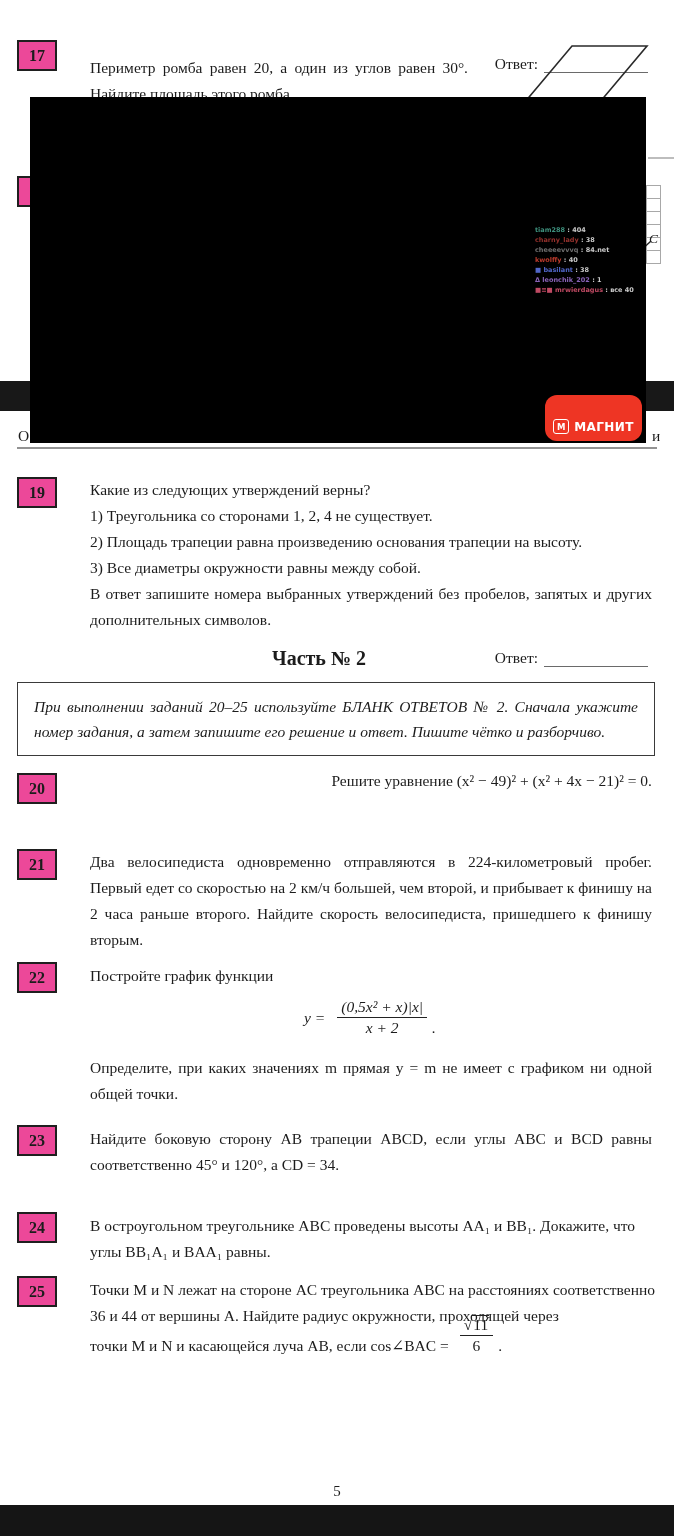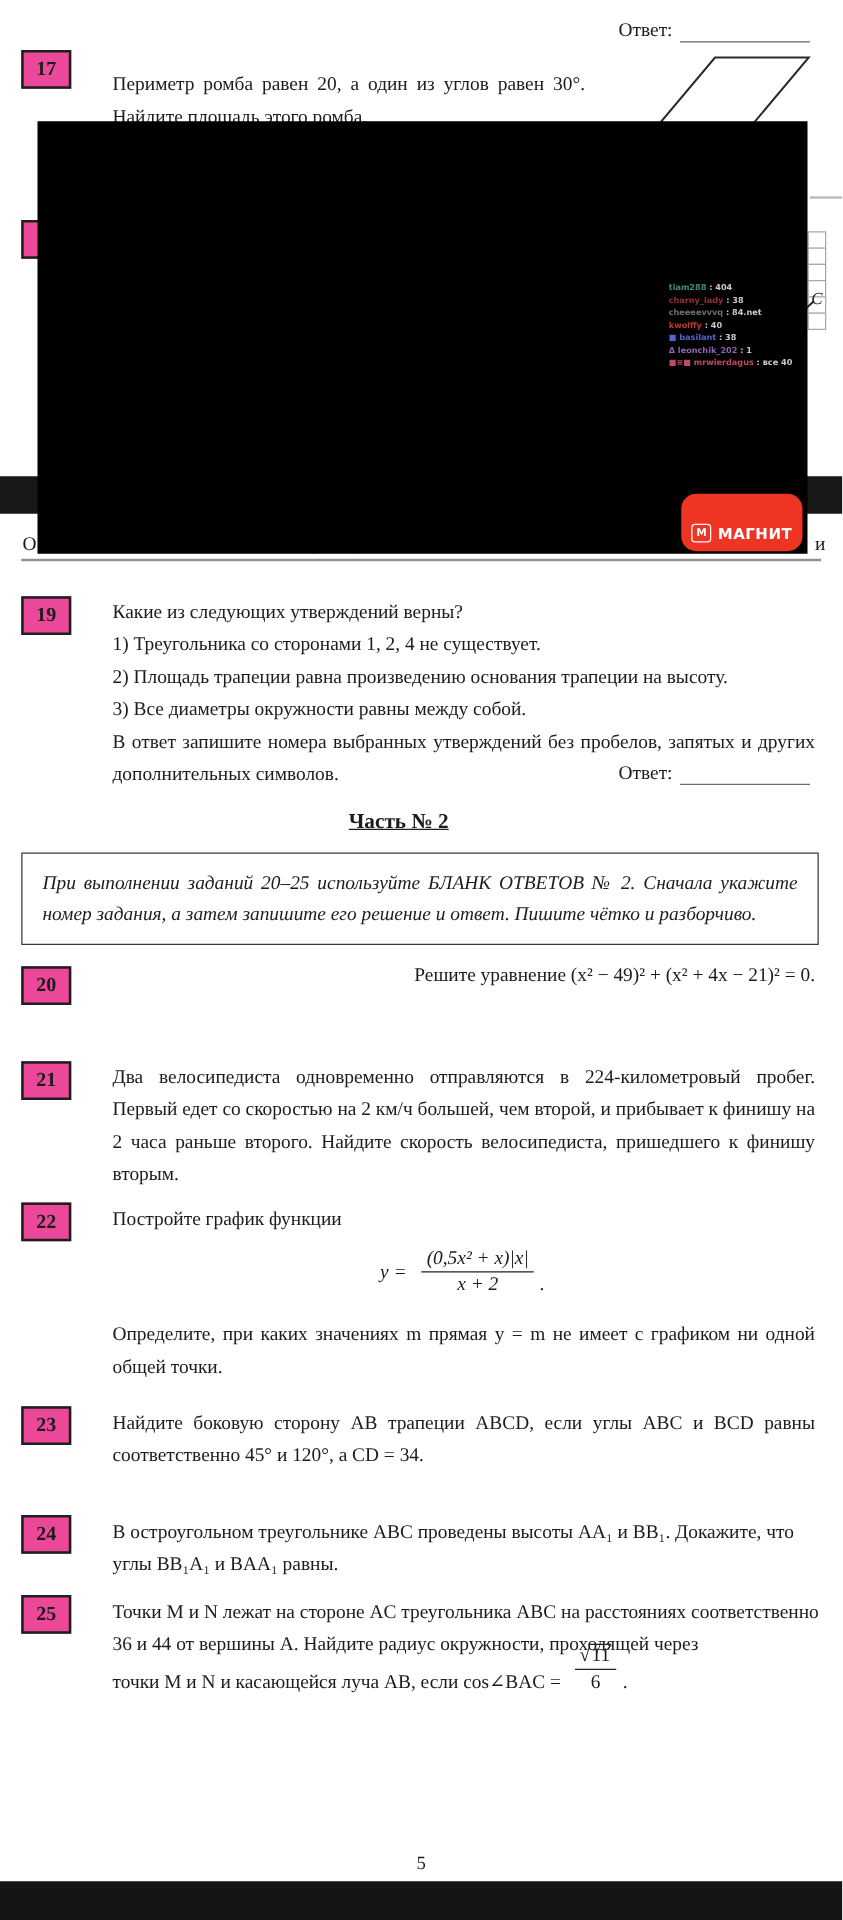--- a/index.html
+++ b/index.html
@@ -7,24 +7,24 @@
         font-family:"Liberation Serif","DejaVu Serif",serif;color:#1c1c1c;}
   .abs{position:absolute;}
   
   .numbox{position:absolute;left:17px;width:36px;height:27px;border:2px solid #1f1f1f;
           display:flex;align-items:center;justify-content:center;
           font-weight:bold;font-size:16px;background:#ec4899;}
   
   .ptext{position:absolute;left:90px;font-size:15.5px;line-height:26px;text-align:justify;}
   .pline{white-space:nowrap;}
   
-  .ansline{position:absolute;right:26px;display:flex;align-items:flex-end;font-size:15.5px;}
+  .ansline{position:absolute;right:26px;display:flex;align-items:flex-end;font-size:15.5px;margin-top:39px;}
   .ansblank{display:inline-block;width:104px;border-bottom:1.2px solid #6a6a6a;height:14px;margin-left:6px;}
   
-  .part-title{position:absolute;left:0;width:638px;text-align:center;font-weight:bold;font-size:17px;text-decoration:underline;}
+  .part-title{position:absolute;left:0;width:638px;text-align:center;font-weight:bold;font-size:20px;}
   .instr-box{position:absolute;left:17px;top:682px;width:604px;border:1.5px solid #3a3a3a;
              padding:11px 16px;font-style:italic;font-size:15.5px;line-height:25px;text-align:justify;}
   
   .frac{display:inline-flex;flex-direction:column;align-items:center;margin:0 5px;}
   .frac .fnum{padding:0 4px 1px;border-bottom:1.4px solid #222;}
   .frac .fden{padding-top:1px;}
   .radicand{border-top:1.4px solid #222;padding:0 1px;}
   .formula-row{position:absolute;left:90px;width:560px;display:flex;align-items:center;
                justify-content:center;font-size:15.5px;font-style:italic;}
   

